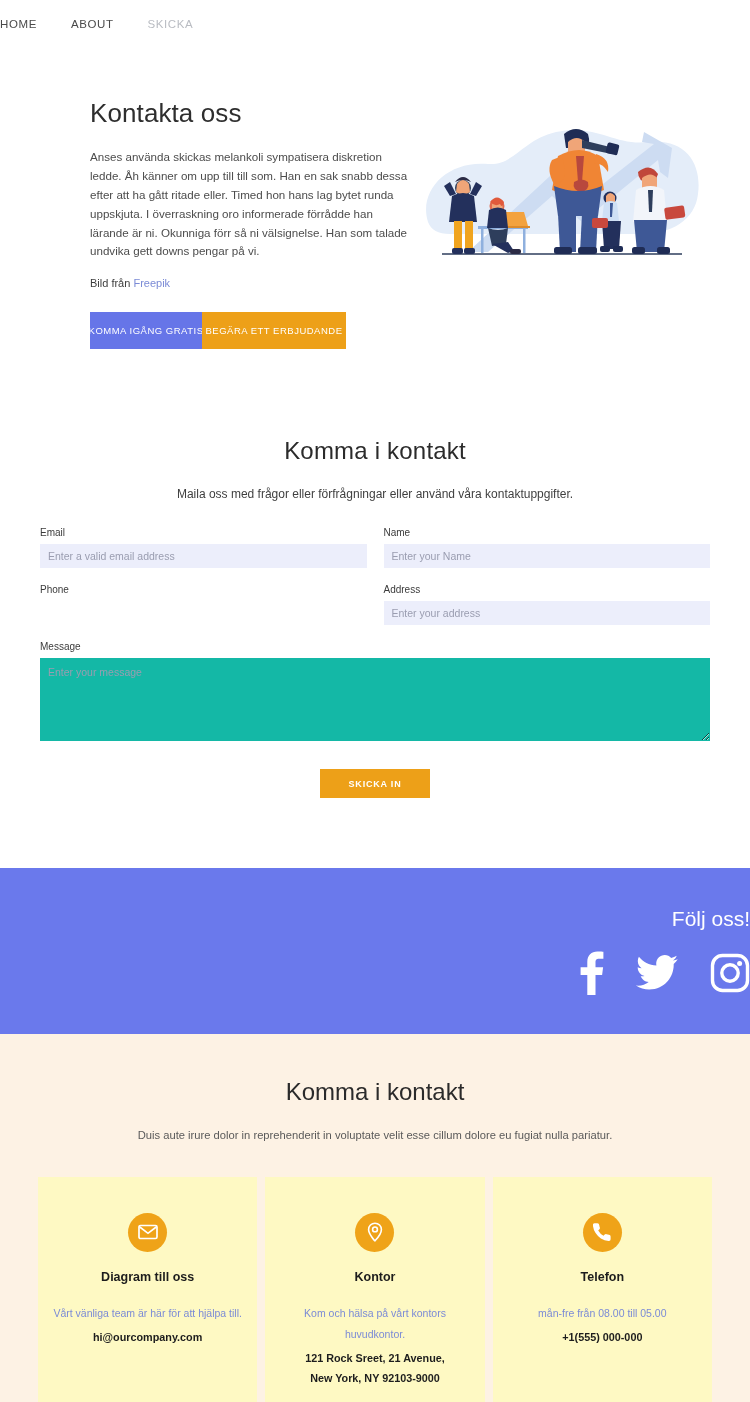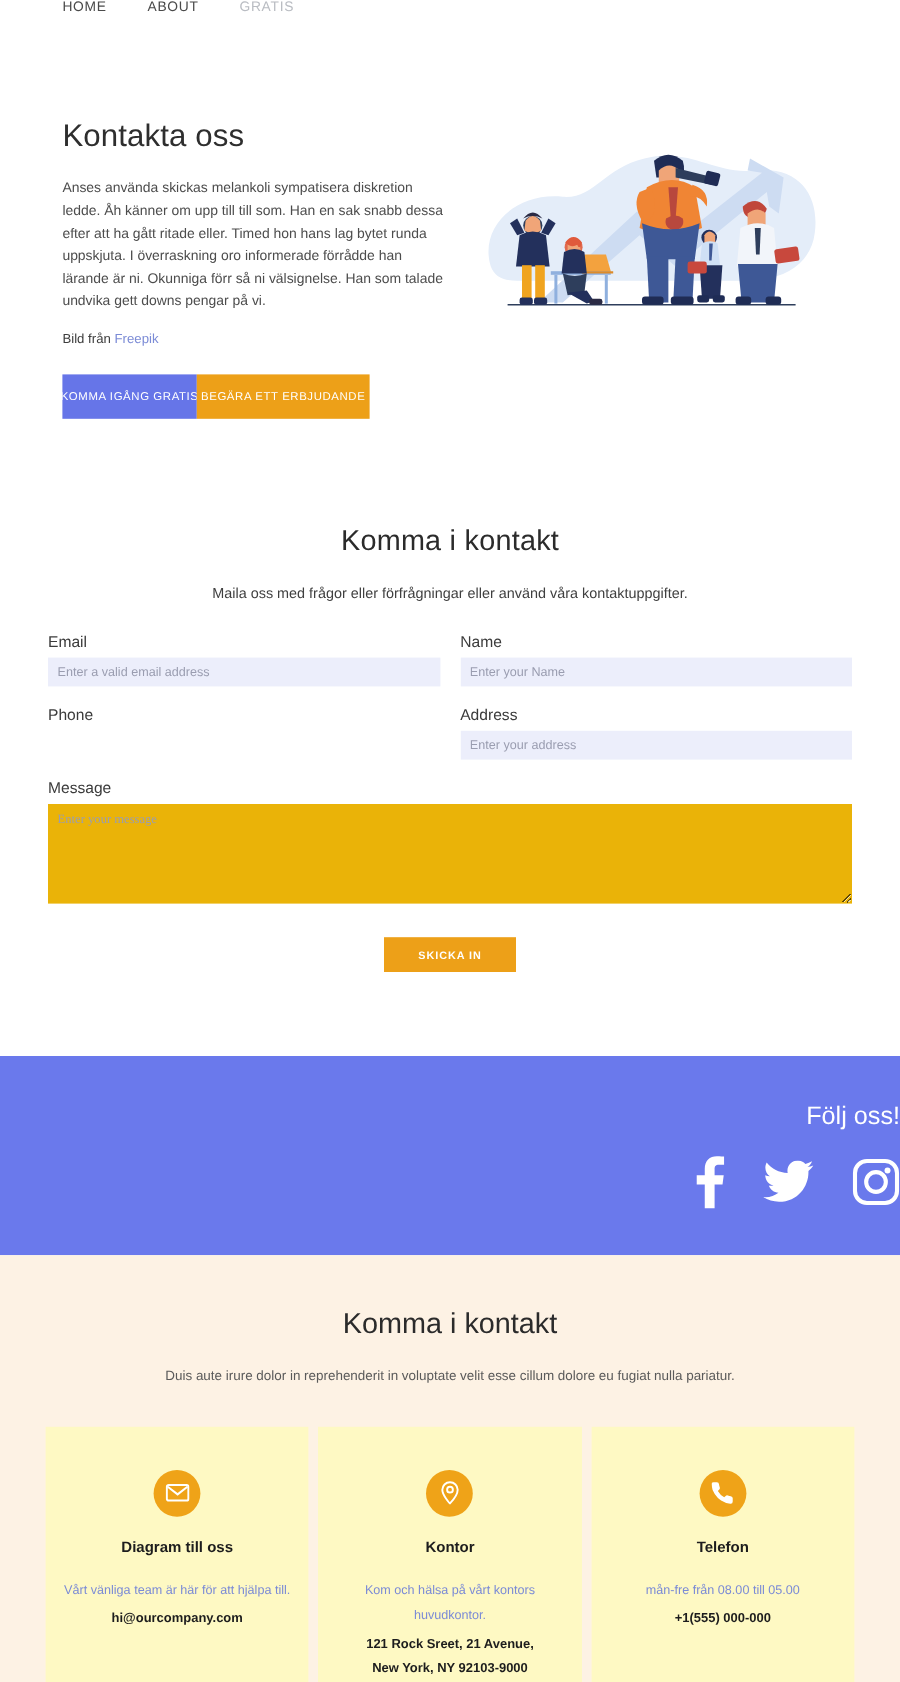--- a/index.html
+++ b/index.html
@@ -9,39 +9,39 @@
     background: #ffffff;
     font-family: "Liberation Sans", sans-serif;
     -webkit-font-smoothing: antialiased;
   }
   .page { width: 750px; height: 1402px; position: relative; overflow: hidden; background:#fff; }
 
   
   .nav {
     height: 48px;
     display: flex;
-    align-items: flex-start;
-    padding-left: 52px;
+    align-items: center;
     background: #ffffff;
   }
   .nav-item {
     font-size: 11.5px;
     letter-spacing: 0.6px;
     color: #4a4a4a;
     margin-right: 34px;
     text-decoration: none;
     cursor: pointer;
   }
   .nav-item.muted { color: #b9bcc2; }
 
   
   .hero {
     display: flex;
     padding: 50px 40px 0 52px;
     align-items: flex-start;
+    margin-left: 38px;
   }
   .hero-left { width: 320px; flex: 0 0 320px; }
   .hero-title {
     font-size: 26px;
     font-weight: 400;
     color: #2e2e2e;
     letter-spacing: 0.1px;
     margin-bottom: 19px;
   }
   .hero-para {
@@ -96,48 +96,48 @@
     font-size: 12px;
     color: #3f3f3f;
     margin-top: 22px;
     margin-bottom: 26px;
   }
   .form-grid { display: flex; gap: 17px; }
   .form-col { flex: 1; }
   .field { margin-bottom: 16px; }
   .field-label {
     display: block;
-    font-size: 13px;
+    font-size: 10px;
     color: #3b3b3b;
     margin-bottom: 6px;
     font-weight: 400;
   }
   .field-input {
     width: 100%;
     height: 24px;
     background: #eceefb;
     border: none;
     outline: none;
     padding: 0 8px;
     font-size: 10.5px;
     color: #3b3b3b;
     font-family: "Liberation Sans", sans-serif;
   }
   .field-input::placeholder { color: #9a9db0; }
   .field-textarea {
     width: 100%;
     height: 83px;
-    background: #eab308;
+    background: #14b8a6;
     border: none;
     outline: none;
     padding: 8px;
     font-size: 10.5px;
     color: #3b3b3b;
     resize: vertical;
-    font-family: Liberation Serif, serif;
+    font-family: Liberation Sans, sans-serif;
     display: block;
   }
   .field-textarea::placeholder { color: #9a9db0; }
   .submit-wrap { display: flex; justify-content: center; margin-top: 28px; }
   .btn-submit {
     background: #eda018;
     color: #fff;
     border: none;
     width: 110px; height: 29px;
     font-size: 9px;
@@ -219,21 +219,21 @@
   }
 </style>
 </head>
 <body>
 
 <div class="page">
 
   <nav class="nav">
     <a class="nav-item" href="#">HOME</a>
     <a class="nav-item" href="#">ABOUT</a>
-    <a class="nav-item muted" href="#">GRATIS</a>
+    <a class="nav-item muted" href="#">SKICKA</a>
   </nav>
 
   <section class="hero">
     <div class="hero-left">
       <h1 class="hero-title">Kontakta oss</h1>
       <p class="hero-para">Anses använda skickas melankoli sympatisera diskretion ledde. Åh känner om upp till till som. Han en sak snabb dessa efter att ha gått ritade eller. Timed hon hans lag bytet runda uppskjuta. I överraskning oro informerade förrådde han lärande är ni. Okunniga förr så ni välsignelse. Han som talade undvika gett downs pengar på vi.</p>
       <p class="hero-credit"><span>Bild från </span><a href="#">Freepik</a></p>
       <div class="hero-buttons">
         <button class="btn-primary">KOMMA IGÅNG GRATIS</button>
         <button class="btn-secondary">BEGÄRA ETT ERBJUDANDE</button>

